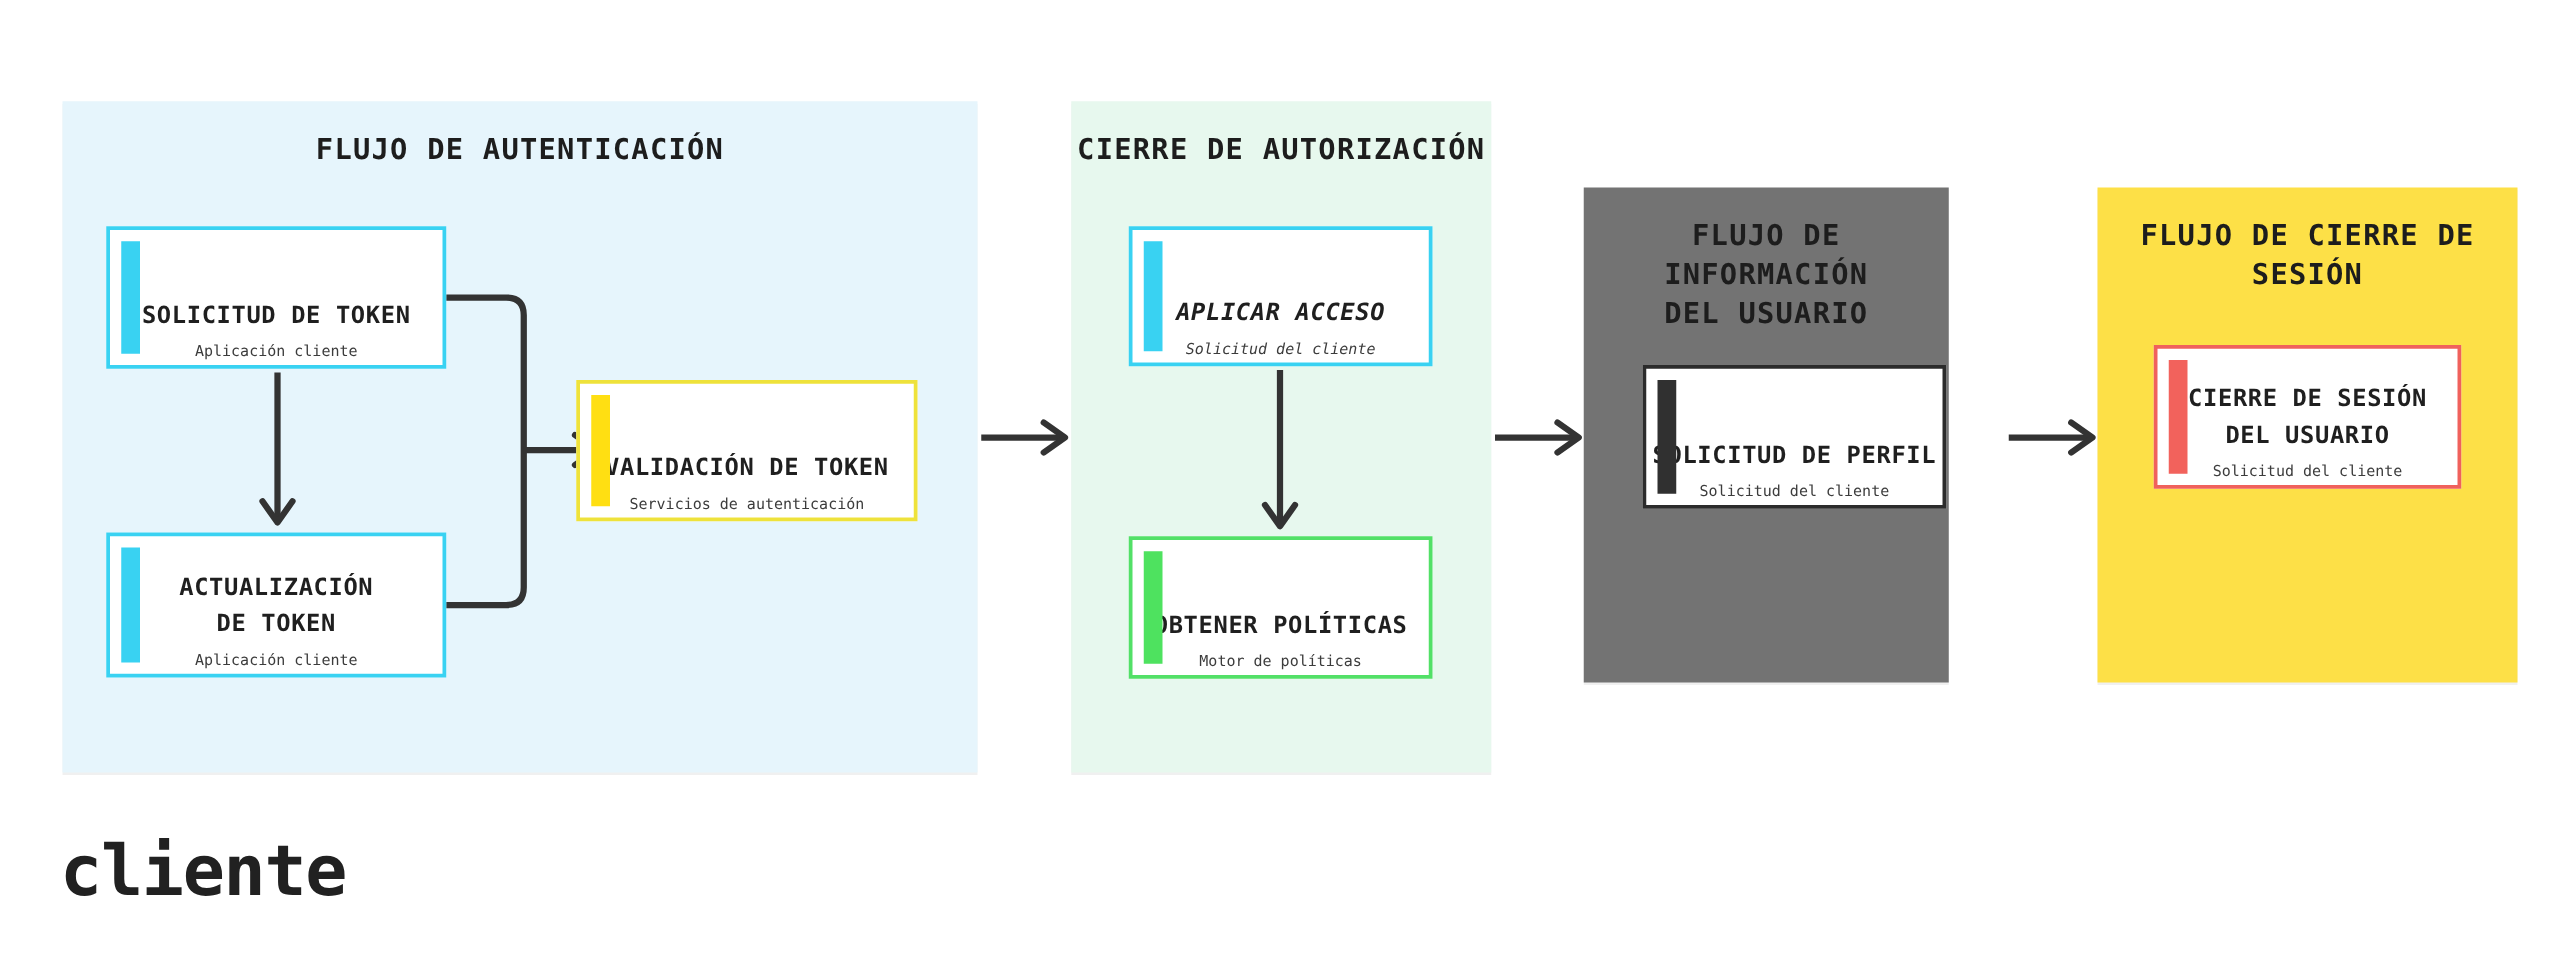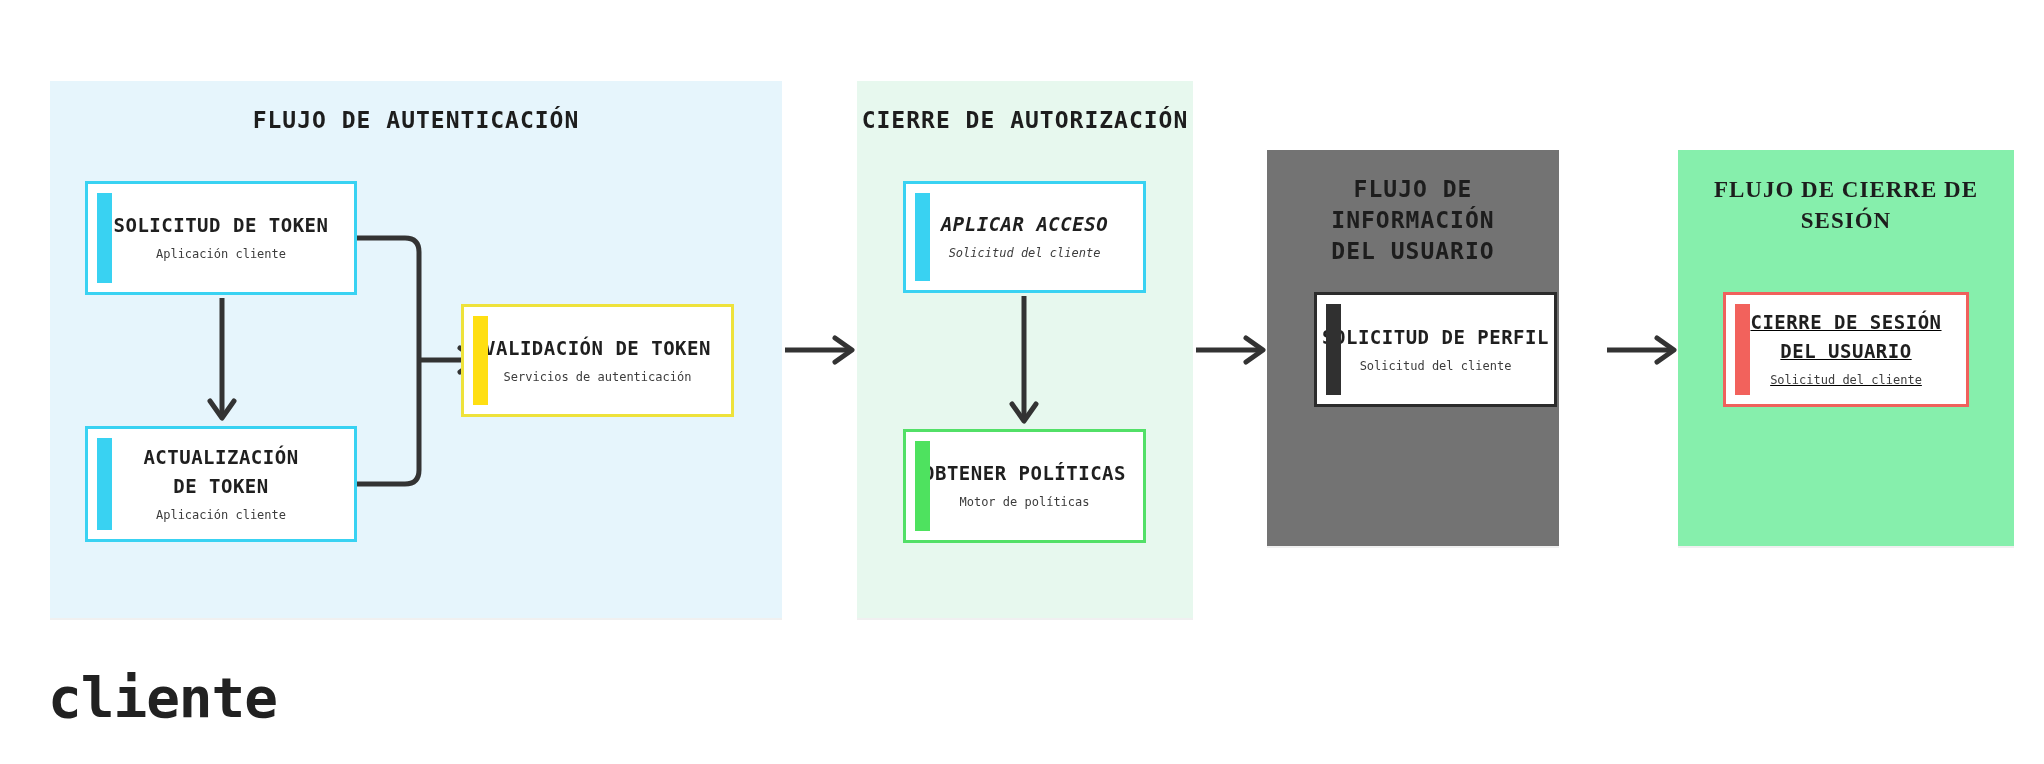--- a/index.html
+++ b/index.html
@@ -18,21 +18,21 @@
   }
 
   
   .panel {
     position: absolute;
     box-shadow: 0 2px 0 rgba(0,0,0,0.06);
   }
   .panel-auth    { left: 50px;   top: 81px;  width: 732px; height: 537px; background: #e6f5fc; }
   .panel-authz   { left: 857px;  top: 81px;  width: 336px; height: 537px; background: #e7f8ee; }
   .panel-userinfo{ left: 1267px; top: 150px; width: 292px; height: 396px; background: #737373; }
-  .panel-logout  { left: 1678px; top: 150px; width: 336px; height: 396px; background: #86efac; font-family: Liberation Serif, serif; }
+  .panel-logout  { left: 1678px; top: 150px; width: 336px; height: 396px; background: #fde047; }
 
   .panel-title {
     position: absolute;
     left: 0; right: 0;
     top: 24px;
     text-align: center;
     font-weight: bold;
     font-size: 23px;
     line-height: 31px;
     letter-spacing: 1px;
@@ -42,21 +42,21 @@
 
   
   .node {
     position: absolute;
     background: #ffffff;
     border: 3px solid;
     box-sizing: border-box;
     display: flex;
     flex-direction: column;
     align-items: center;
-    justify-content: center;
+    justify-content: flex-end;
     text-align: center;
     z-index: 3;
   }
   .node .bar {
     position: absolute;
     left: 9px;
     top: 9px;
     bottom: 9px;
     width: 15px;
   }
@@ -80,21 +80,21 @@
   .node-token-validation{ left: 461px;  top: 304px; width: 273px; height: 113px; border-color: #eee23b; }
   .node-token-validation .bar{ background: #ffdf12; }
   .node-token-refresh   { left: 85px;   top: 426px; width: 272px; height: 116px; border-color: #39d2f2; }
   .node-token-refresh .bar   { background: #39d2f2; }
   .node-apply-access    { left: 903px;  top: 181px; width: 243px; height: 112px; border-color: #39d2f2; font-style: italic; }
   .node-apply-access .bar    { background: #39d2f2; }
   .node-get-policies    { left: 903px;  top: 429px; width: 243px; height: 114px; border-color: #52e067; }
   .node-get-policies .bar    { background: #4ee25f; }
   .node-profile-request { left: 1314px; top: 292px; width: 243px; height: 115px; border-color: #2b2b2b; }
   .node-profile-request .bar { background: #303030; }
-  .node-user-logout     { left: 1723px; top: 292px; width: 246px; height: 115px; border-color: #f0615c; text-decoration: underline; }
+  .node-user-logout     { left: 1723px; top: 276px; width: 246px; height: 115px; border-color: #f0615c; }
   .node-user-logout .bar     { background: #f2625c; }
 
   
   .arrows {
     position: absolute;
     left: 0; top: 0;
     width: 2044px;
     height: 764px;
     z-index: 2;
     pointer-events: none;

